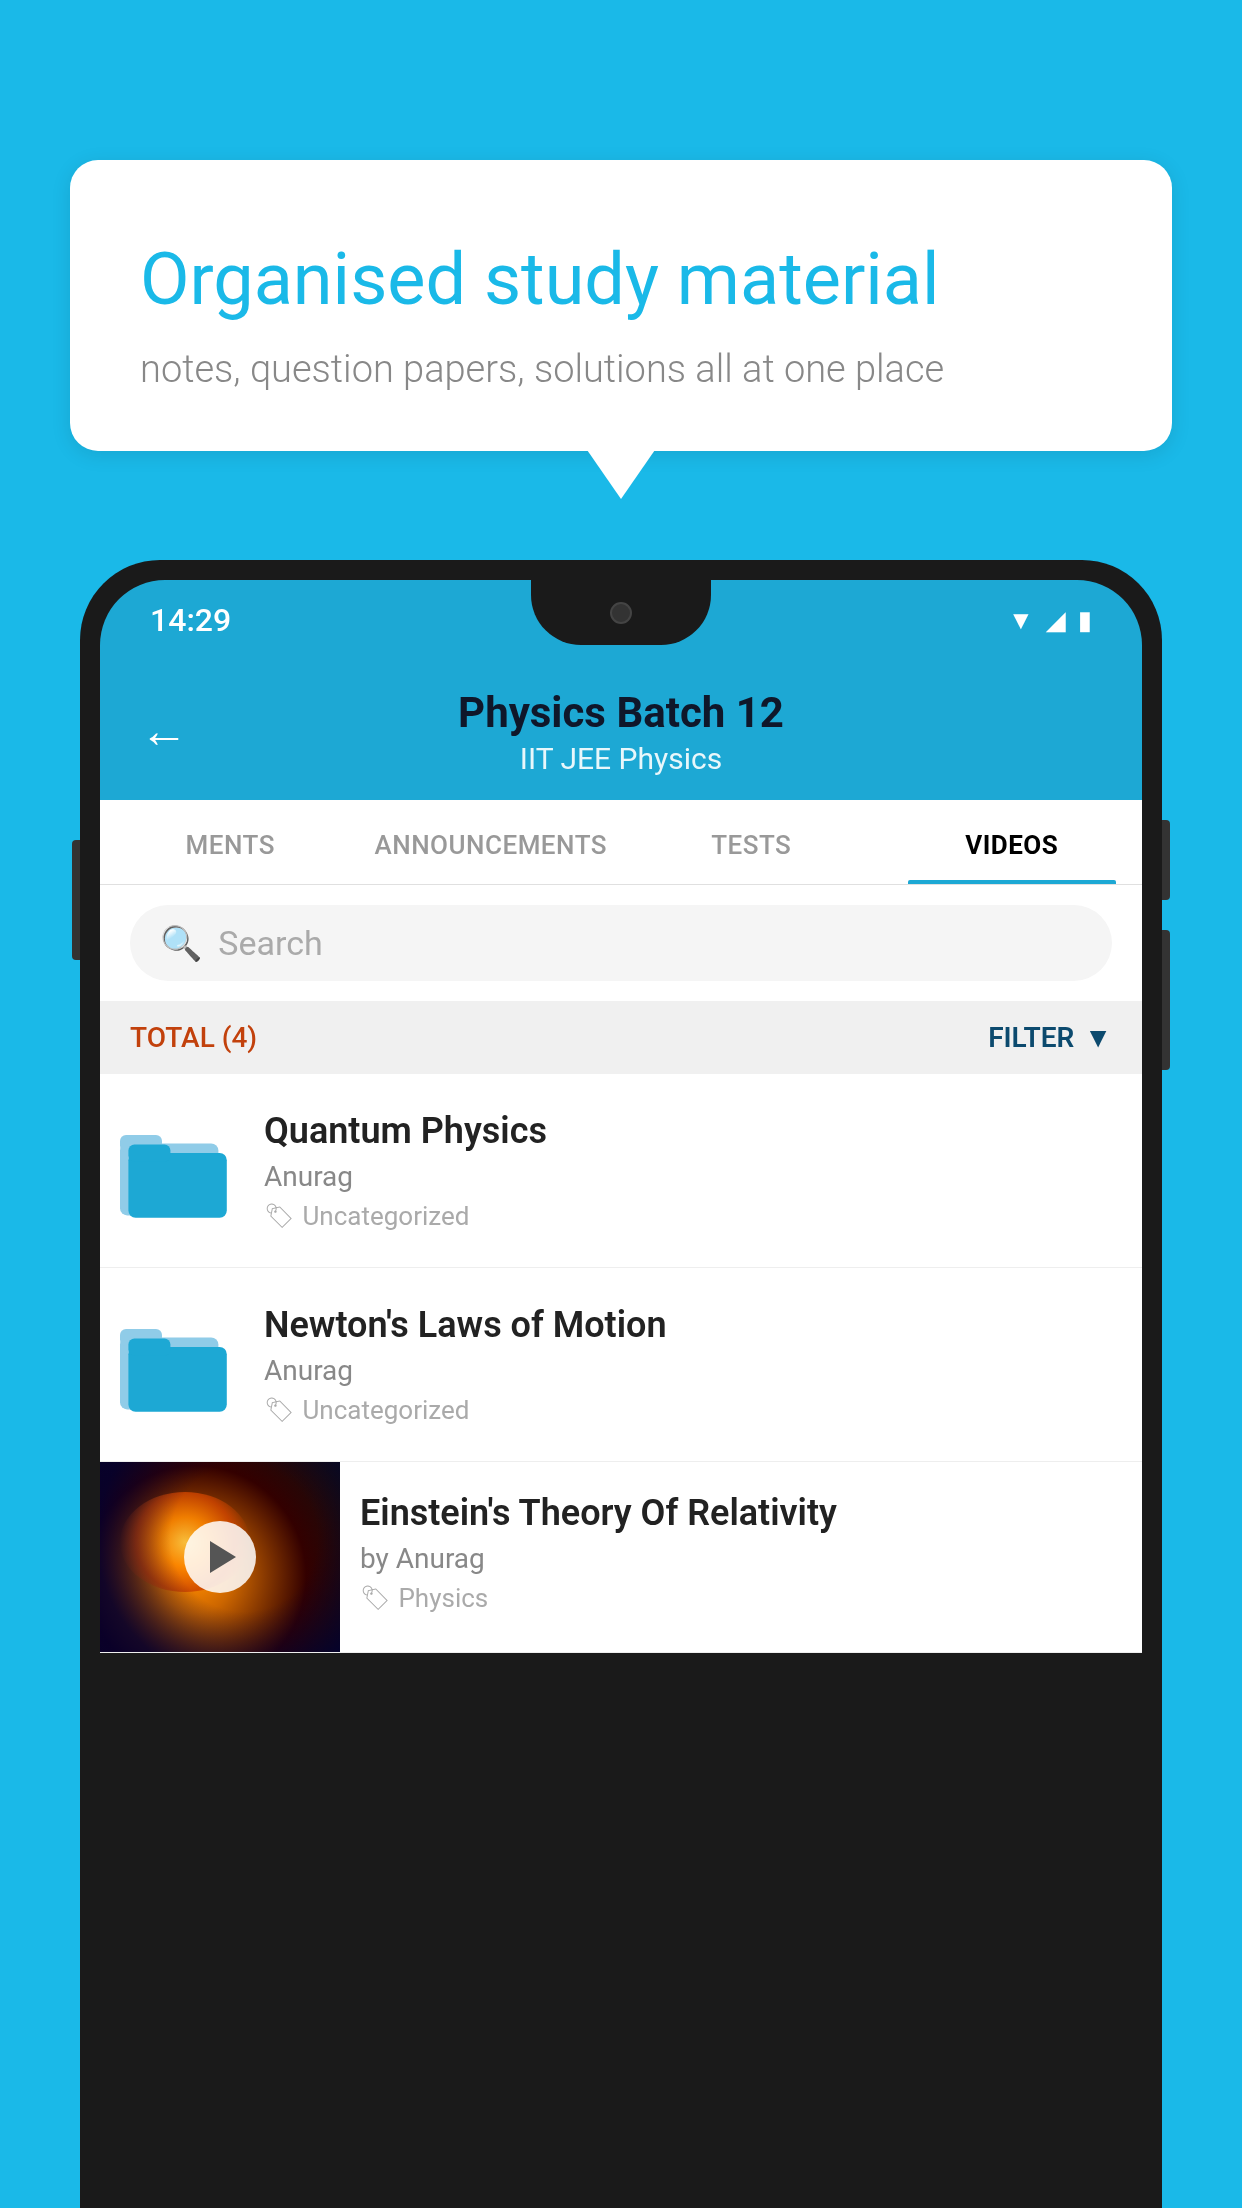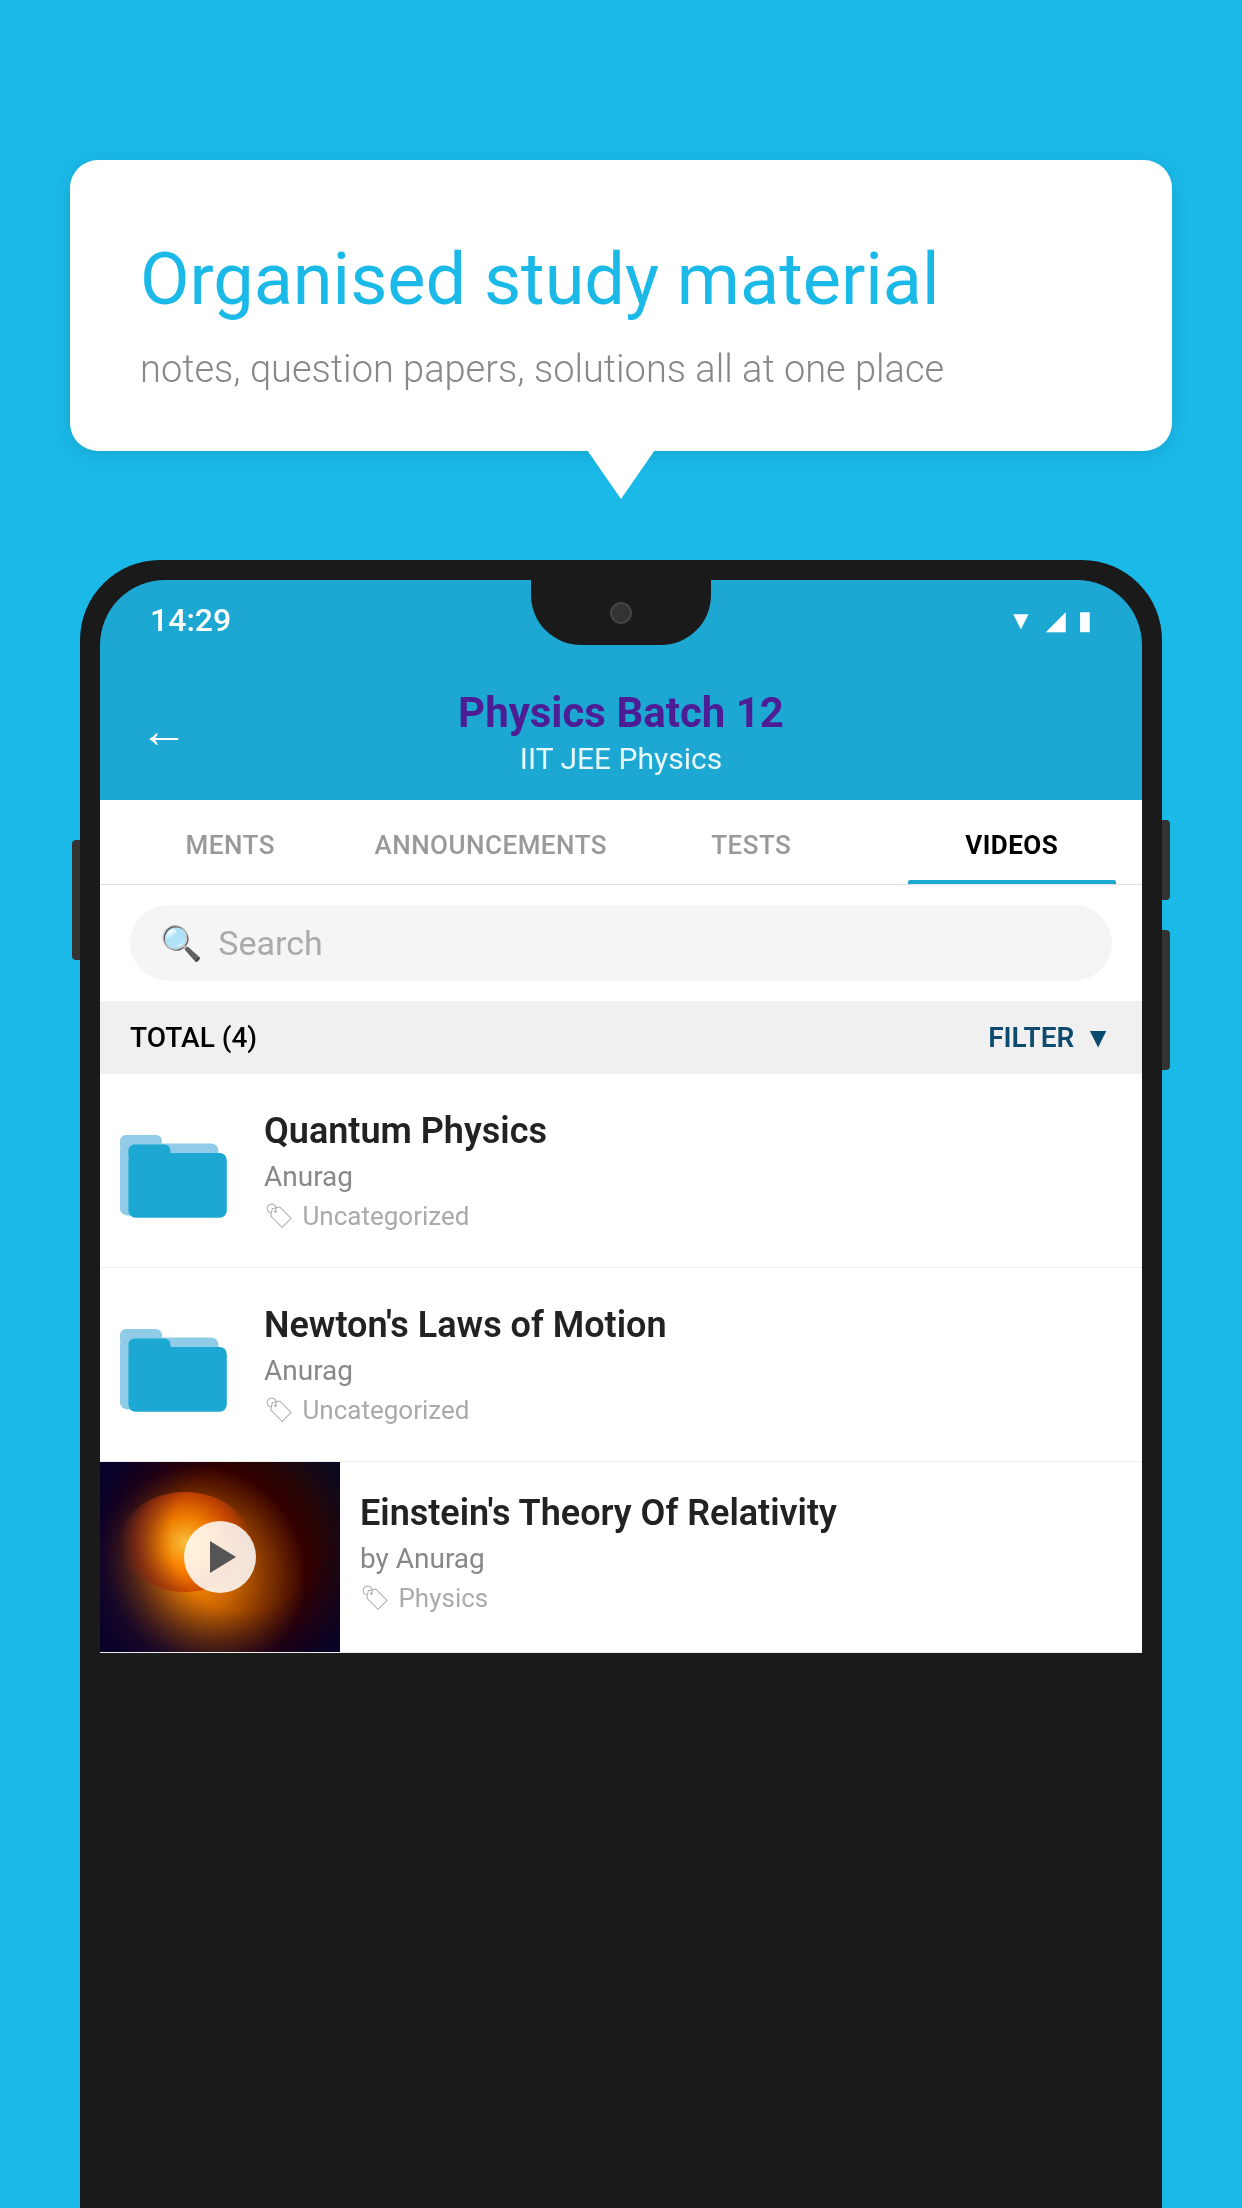--- a/index.html
+++ b/index.html
@@ -138,21 +138,21 @@
     .back-button {
       position: absolute;
       left: 40px;
       top: 50%;
       transform: translateY(-50%);
       color: white;
       font-size: 48px;
     }
 
     .header-title {
-      color: #4c1d95;
+      color: #0f172a;
       font-size: 42px;
       font-weight: 700;
     }
 
     .header-subtitle {
       color: rgba(255,255,255,0.9);
       font-size: 30px;
       margin-top: 4px;
     }
 
@@ -220,21 +220,21 @@
     
     .filter-bar {
       background: #f0f0f0;
       padding: 20px 30px;
       display: flex;
       justify-content: space-between;
       align-items: center;
     }
 
     .total-count {
-      color: #000000;
+      color: #c2410c;
       font-size: 28px;
       font-weight: 500;
     }
 
     .filter-btn {
       color: #0c4a6e;
       font-size: 28px;
       font-weight: 600;
       display: flex;
       align-items: center;

